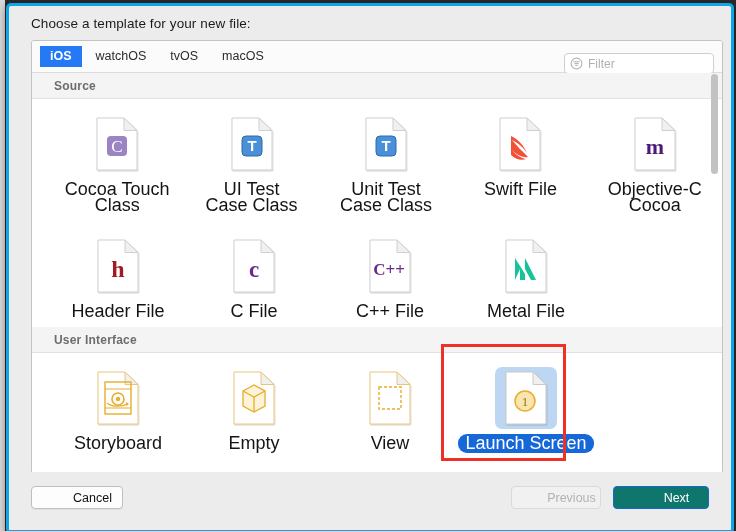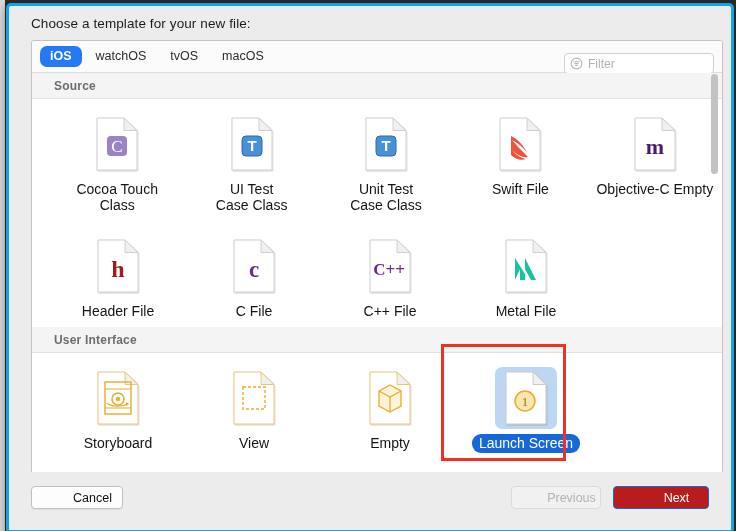--- a/index.html
+++ b/index.html
@@ -81,21 +81,21 @@
     position: absolute;
     left: 8px; top: 5px;
     display: flex;
     align-items: center;
     gap: 4px;
   }
   .platform-tab {
     font-size: 12.5px;
     color: #2c2c2c;
     padding: 3px 10px 4px 10px;
-    border-radius: 7px;
+    border-radius: 0;
     cursor: default;
     white-space: nowrap;
   }
   .platform-tab.active {
     background: #2579f5;
     color: #ffffff;
     font-weight: 600;
   }
 
   
@@ -159,21 +159,21 @@
     display: flex;
     align-items: center;
     justify-content: center;
     border-radius: 7px;
   }
   .template-cell.selected .cell-icon-wrap {
     background: #bdd6f2;
   }
   .cell-label {
     margin-top: 5px;
-    font-size: 14px;
+    font-size: 18px;
     color: #141414;
     text-align: center;
     line-height: 16px;
     padding: 1px 7px 2px 7px;
     border-radius: 9px;
     white-space: pre-line;
   }
   .template-cell.selected .cell-label {
     background: #1667d8;
     color: #ffffff;
@@ -238,21 +238,21 @@
   #previous-button {
     right: 130px; top: 14px;
     width: 90px;
     background: #f1f1f1;
     border: 1px solid #dadada;
     color: #b2b2b2;
   }
   #next-button {
     right: 22px; top: 14px;
     width: 96px;
-    background: #b91c1c;
+    background: #0f766e;
     border: 1px solid #1668cc;
     color: #ffffff;
   }
 </style>
 </head>
 <body>
 
 <div id="desktop-backdrop"></div>
 <div id="window-left-strip"></div>
 <div id="window-edge-nub"></div>
@@ -369,21 +369,21 @@
           <feDropShadow dx="0.6" dy="0.9" stdDeviation="0.7" flood-color="#000" flood-opacity="0.20"></feDropShadow>
         </filter>
       </defs>
       <g filter="url(#sh5)">
         <path d="M3 2 H30 L43 14.5 V54 H3 Z" fill="#ffffff" stroke="#cfcfcf" stroke-width="1"></path>
         <path d="M30 2 L43 14.5 H30 Z" fill="#f0f0f0" stroke="#cfcfcf" stroke-width="1"></path>
       </g>
       <text x="23" y="38" font-family="Liberation Serif, serif" font-weight="bold" font-size="22" fill="#4b1b7a" text-anchor="middle">m</text>
     </svg>
             </div>
-            <div class="cell-label">Objective-C Empty</div>
+            <div class="cell-label">Objective-C Cocoa</div>
           </div>
         </div>
         <div class="section-grid">
           <div class="template-cell">
             <div class="cell-icon-wrap">
     <svg width="46" height="56" viewBox="0 0 46 56">
       <defs>
         <filter id="sh6" x="-20%" y="-20%" width="150%" height="150%">
           <feDropShadow dx="0.6" dy="0.9" stdDeviation="0.7" flood-color="#000" flood-opacity="0.20"></feDropShadow>
         </filter>
@@ -473,54 +473,54 @@
         <path d="M12 33 C16 37 26 37 33 34" fill="none" stroke="#e8ad2c" stroke-width="1.2"></path>
         <path d="M31 32 L34 34 L31 36 Z" fill="#e8ad2c"></path>
     </svg>
             </div>
             <div class="cell-label">Storyboard</div>
           </div>
           <div class="template-cell">
             <div class="cell-icon-wrap">
     <svg width="46" height="56" viewBox="0 0 46 56">
       <defs>
-        <filter id="sh11" x="-20%" y="-20%" width="150%" height="150%">
-          <feDropShadow dx="0.6" dy="0.9" stdDeviation="0.7" flood-color="#000" flood-opacity="0.20"></feDropShadow>
-        </filter>
-      </defs>
-      <g filter="url(#sh11)">
-        <path d="M3 2 H30 L43 14.5 V54 H3 Z" fill="#ffffff" stroke="#e8c67a" stroke-width="1"></path>
-        <path d="M30 2 L43 14.5 H30 Z" fill="#f0f0f0" stroke="#e8c67a" stroke-width="1"></path>
-      </g>
-      <rect x="12" y="17" width="22" height="22" fill="none" stroke="#e8ad2c" stroke-width="1.4" stroke-dasharray="3,2"></rect>
-    </svg>
-            </div>
-            <div class="cell-label">View</div>
-          </div>
-          <div class="template-cell">
-            <div class="cell-icon-wrap">
-    <svg width="46" height="56" viewBox="0 0 46 56">
-      <defs>
         <filter id="sh12" x="-20%" y="-20%" width="150%" height="150%">
           <feDropShadow dx="0.6" dy="0.9" stdDeviation="0.7" flood-color="#000" flood-opacity="0.20"></feDropShadow>
         </filter>
       </defs>
       <g filter="url(#sh12)">
         <path d="M3 2 H30 L43 14.5 V54 H3 Z" fill="#ffffff" stroke="#e8c67a" stroke-width="1"></path>
         <path d="M30 2 L43 14.5 H30 Z" fill="#f0f0f0" stroke="#e8c67a" stroke-width="1"></path>
       </g>
       <g fill="none" stroke="#e8ad2c" stroke-width="1.3">
           <path d="M12 21 L23 15 L34 21 L34 36 L23 42 L12 36 Z" fill="#fdf3d8"></path>
           <path d="M12 21 L23 27 L34 21"></path>
           <path d="M23 27 L23 42"></path>
         </g>
     </svg>
             </div>
             <div class="cell-label">Empty</div>
           </div>
+          <div class="template-cell">
+            <div class="cell-icon-wrap">
+    <svg width="46" height="56" viewBox="0 0 46 56">
+      <defs>
+        <filter id="sh11" x="-20%" y="-20%" width="150%" height="150%">
+          <feDropShadow dx="0.6" dy="0.9" stdDeviation="0.7" flood-color="#000" flood-opacity="0.20"></feDropShadow>
+        </filter>
+      </defs>
+      <g filter="url(#sh11)">
+        <path d="M3 2 H30 L43 14.5 V54 H3 Z" fill="#ffffff" stroke="#e8c67a" stroke-width="1"></path>
+        <path d="M30 2 L43 14.5 H30 Z" fill="#f0f0f0" stroke="#e8c67a" stroke-width="1"></path>
+      </g>
+      <rect x="12" y="17" width="22" height="22" fill="none" stroke="#e8ad2c" stroke-width="1.4" stroke-dasharray="3,2"></rect>
+    </svg>
+            </div>
+            <div class="cell-label">View</div>
+          </div>
           <div class="template-cell selected">
             <div class="cell-icon-wrap">
     <svg width="46" height="56" viewBox="0 0 46 56">
       <defs>
         <filter id="sh13" x="-20%" y="-20%" width="150%" height="150%">
           <feDropShadow dx="0.6" dy="0.9" stdDeviation="0.7" flood-color="#000" flood-opacity="0.20"></feDropShadow>
         </filter>
       </defs>
       <g filter="url(#sh13)">
         <path d="M3 2 H30 L43 14.5 V54 H3 Z" fill="#ffffff" stroke="#c9c9c9" stroke-width="1"></path>

